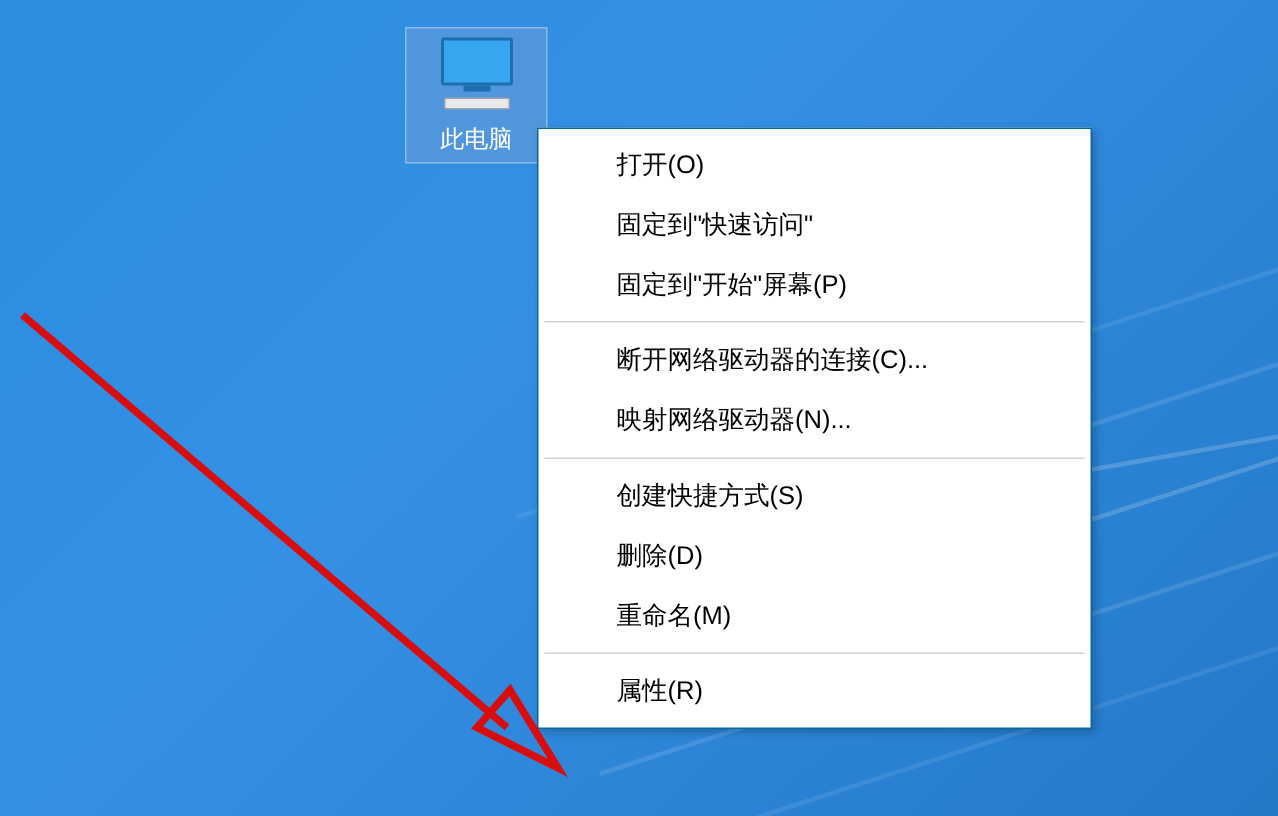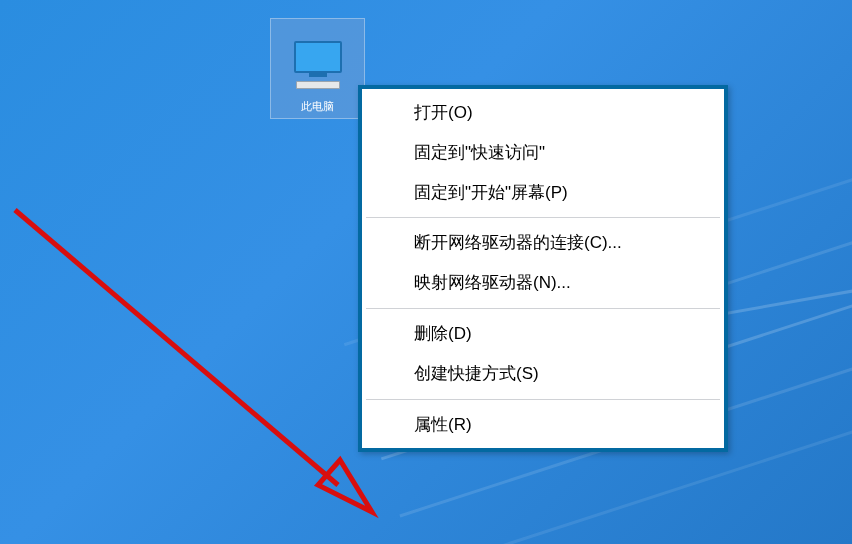--- a/index.html
+++ b/index.html
@@ -21,43 +21,43 @@
     .rays::before { transform:rotate(-18deg); box-shadow:0 -60px 0 rgba(255,255,255,0.4), 0 60px 0 rgba(255,255,255,0.4), 0 120px 0 rgba(255,255,255,0.3), 0 -120px 0 rgba(255,255,255,0.3);}
     .rays::after { transform:rotate(-10deg); }
 
     .desktop-icon {
       position: absolute;
       left: 270px;
       top: 18px;
       width: 95px;
       text-align: center;
       color: #fff;
-      font-size: 11px;
-      padding: 22px 2px 4px;
+      font-size: 16px;
+      padding: 6px 2px 4px;
       background: rgba(120,160,210,0.45);
       border: 1px solid rgba(180,210,240,0.6);
     }
     .pc-icon-img {
       width: 60px; height: 52px; margin: 0 auto 6px; position: relative;
     }
     .monitor {
       width: 48px; height: 32px; background:#37a6f0;
       border:2px solid #1d6fb0; border-radius:2px; margin:0 auto;
       position:relative;
     }
     .monitor::after{content:"";position:absolute;left:50%;bottom:-6px;transform:translateX(-50%);width:18px;height:4px;background:#1d6fb0;}
     .keyboard{width:44px;height:8px;background:#e6e8ea;border:1px solid #9aa4ae;margin:8px auto 0;border-radius:1px;}
 
     .context-menu {
       position: absolute;
       left: 358px;
       top: 85px;
       width: 370px;
       background: #fff;
-      border: 4px solid #0369a1;
+      border: 1px solid #0369a1;
       box-shadow: 2px 2px 6px rgba(0,0,0,0.25);
       padding: 4px 2px;
       font-size: 17px;
       color: #000;
     }
     .menu-item {
       padding: 8px 10px 8px 50px;
       position: relative;
       cursor: default;
       line-height: 1.4;
@@ -105,24 +105,27 @@
   <div class="menu-item">
     <span>断开网络驱动器的连接(C)...</span>
   </div>
   <div class="menu-item">
     <span>映射网络驱动器(N)...</span>
   </div>
 
   <div class="menu-sep"></div>
 
   <div class="menu-item">
+    <span>创建快捷方式(S)</span>
+  </div>
+  <div class="menu-item">
     <span>删除(D)</span>
   </div>
   <div class="menu-item">
-    <span>创建快捷方式(S)</span>
+    <span>重命名(M)</span>
   </div>
 
   <div class="menu-sep"></div>
 
   <div class="menu-item">
     <span>属性(R)</span>
   </div>
 </div>
 
 <svg class="arrow-annotation" width="852" height="544">

